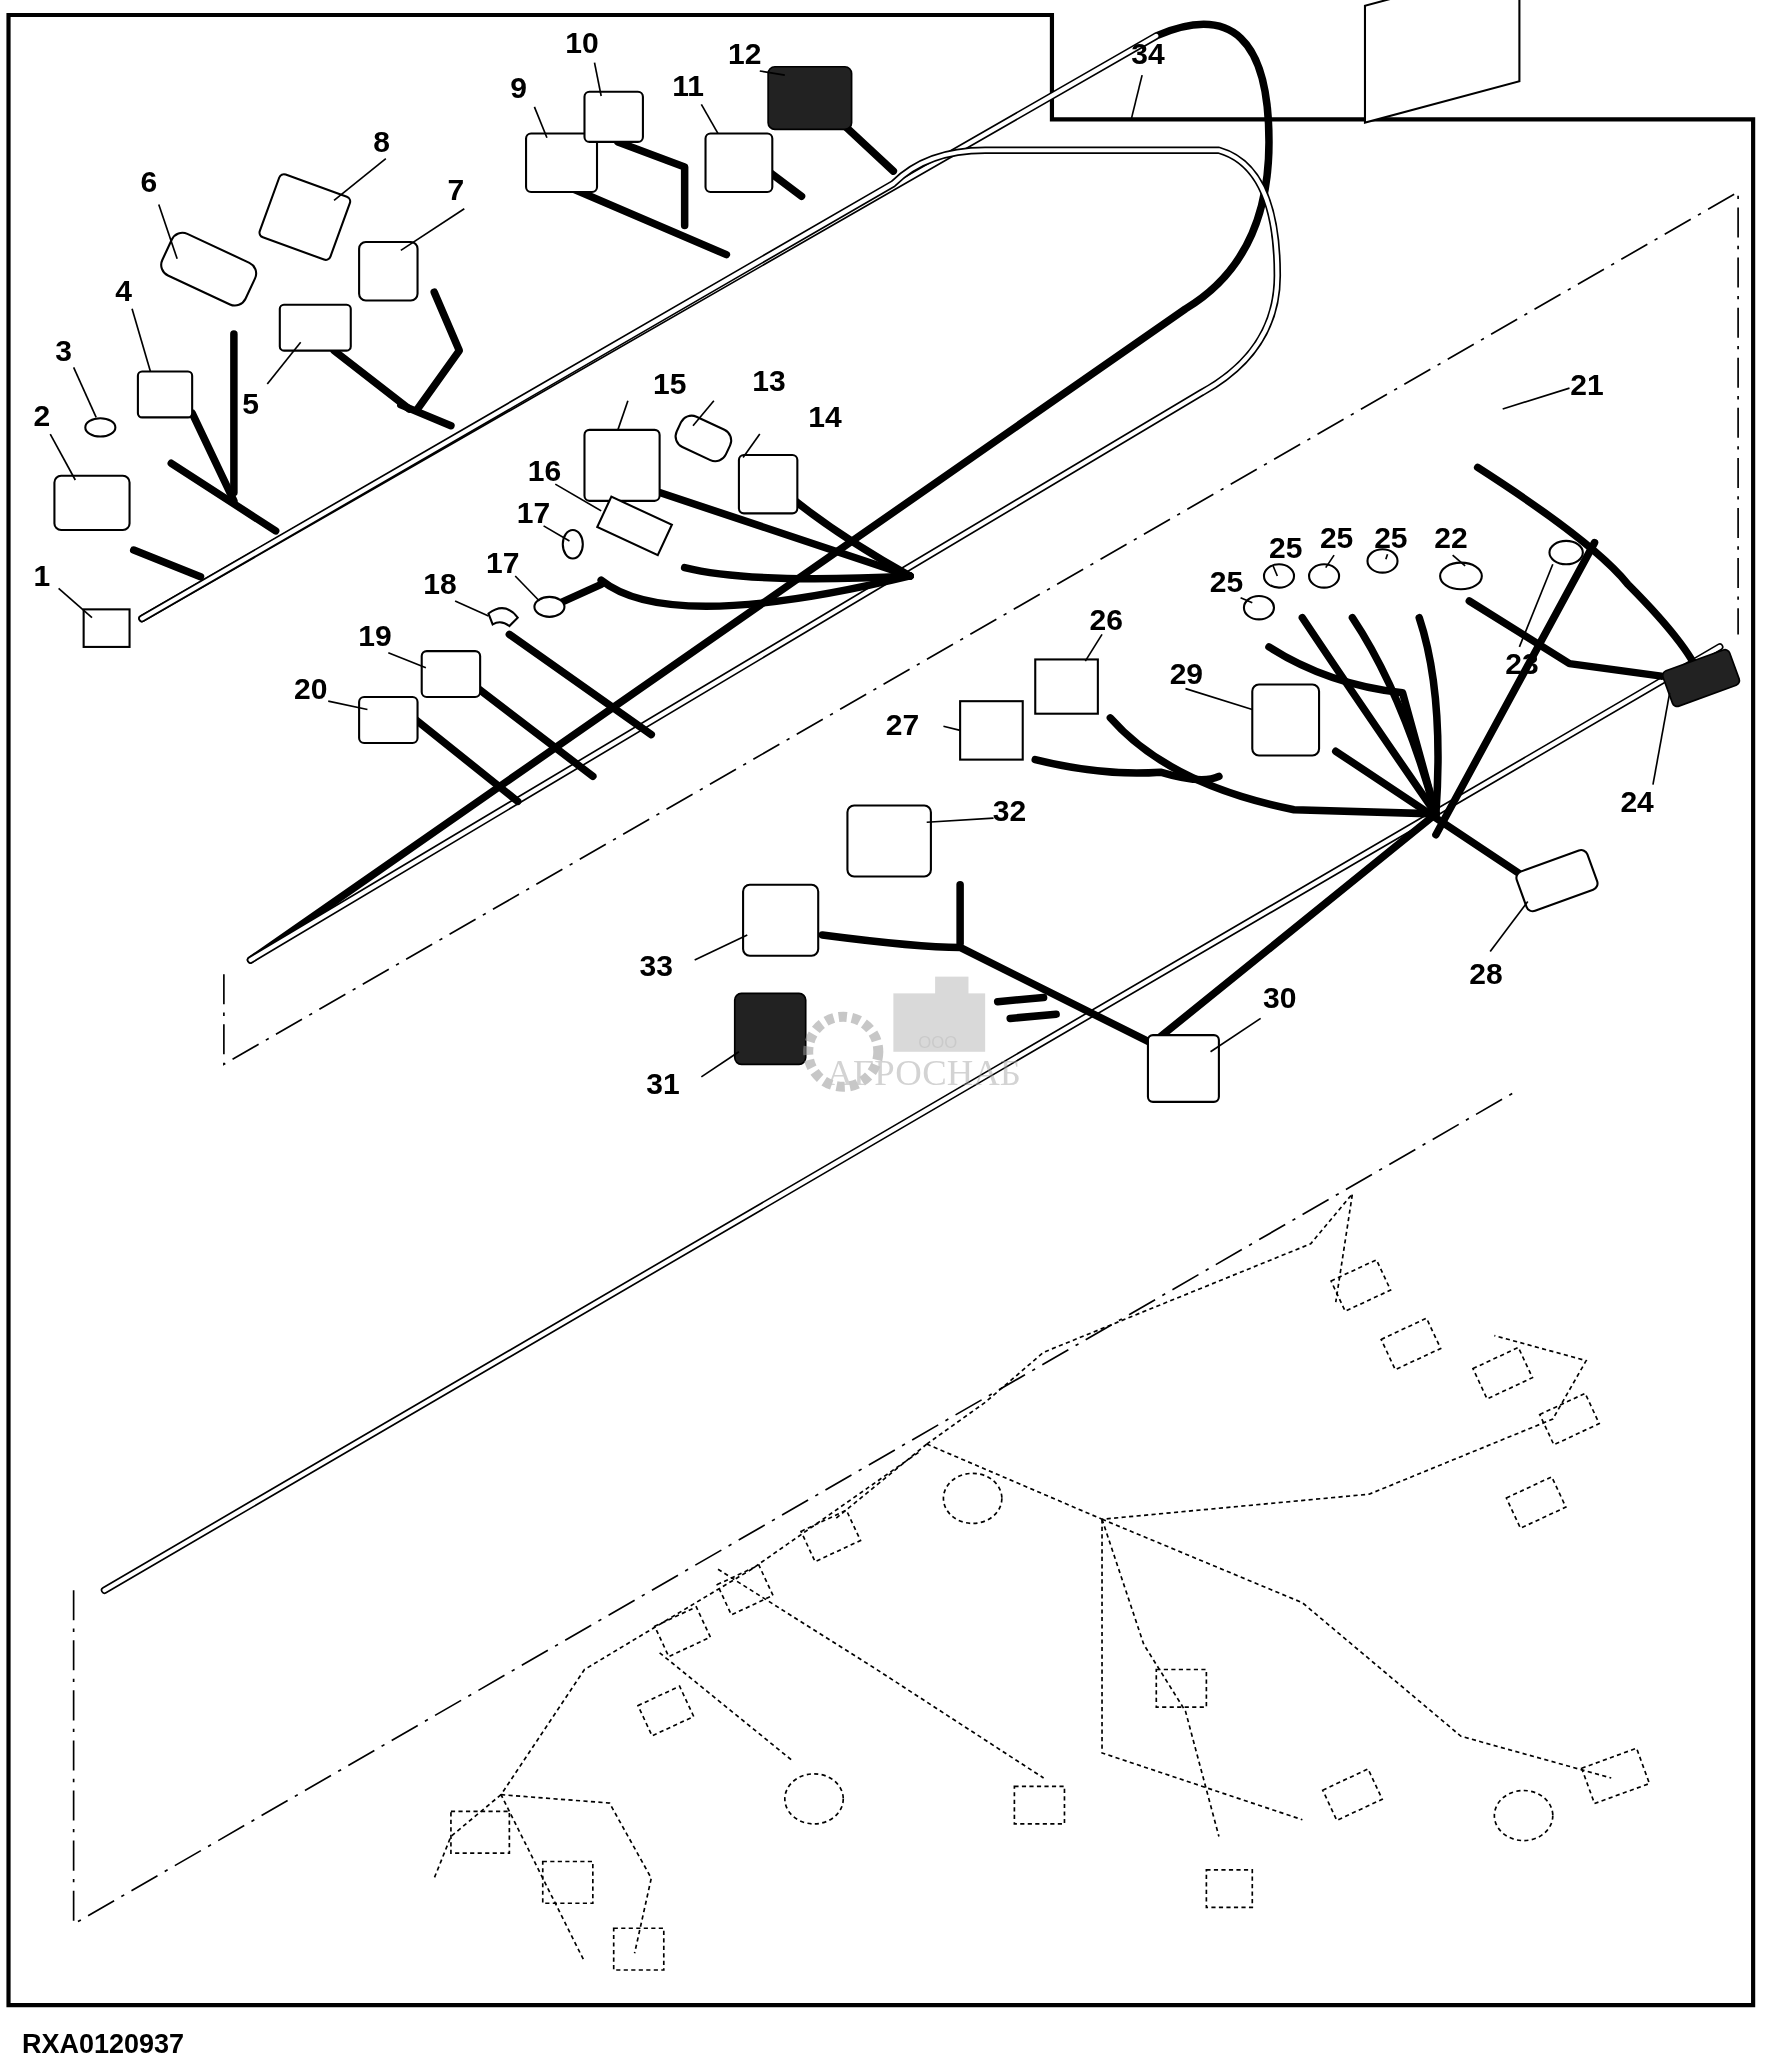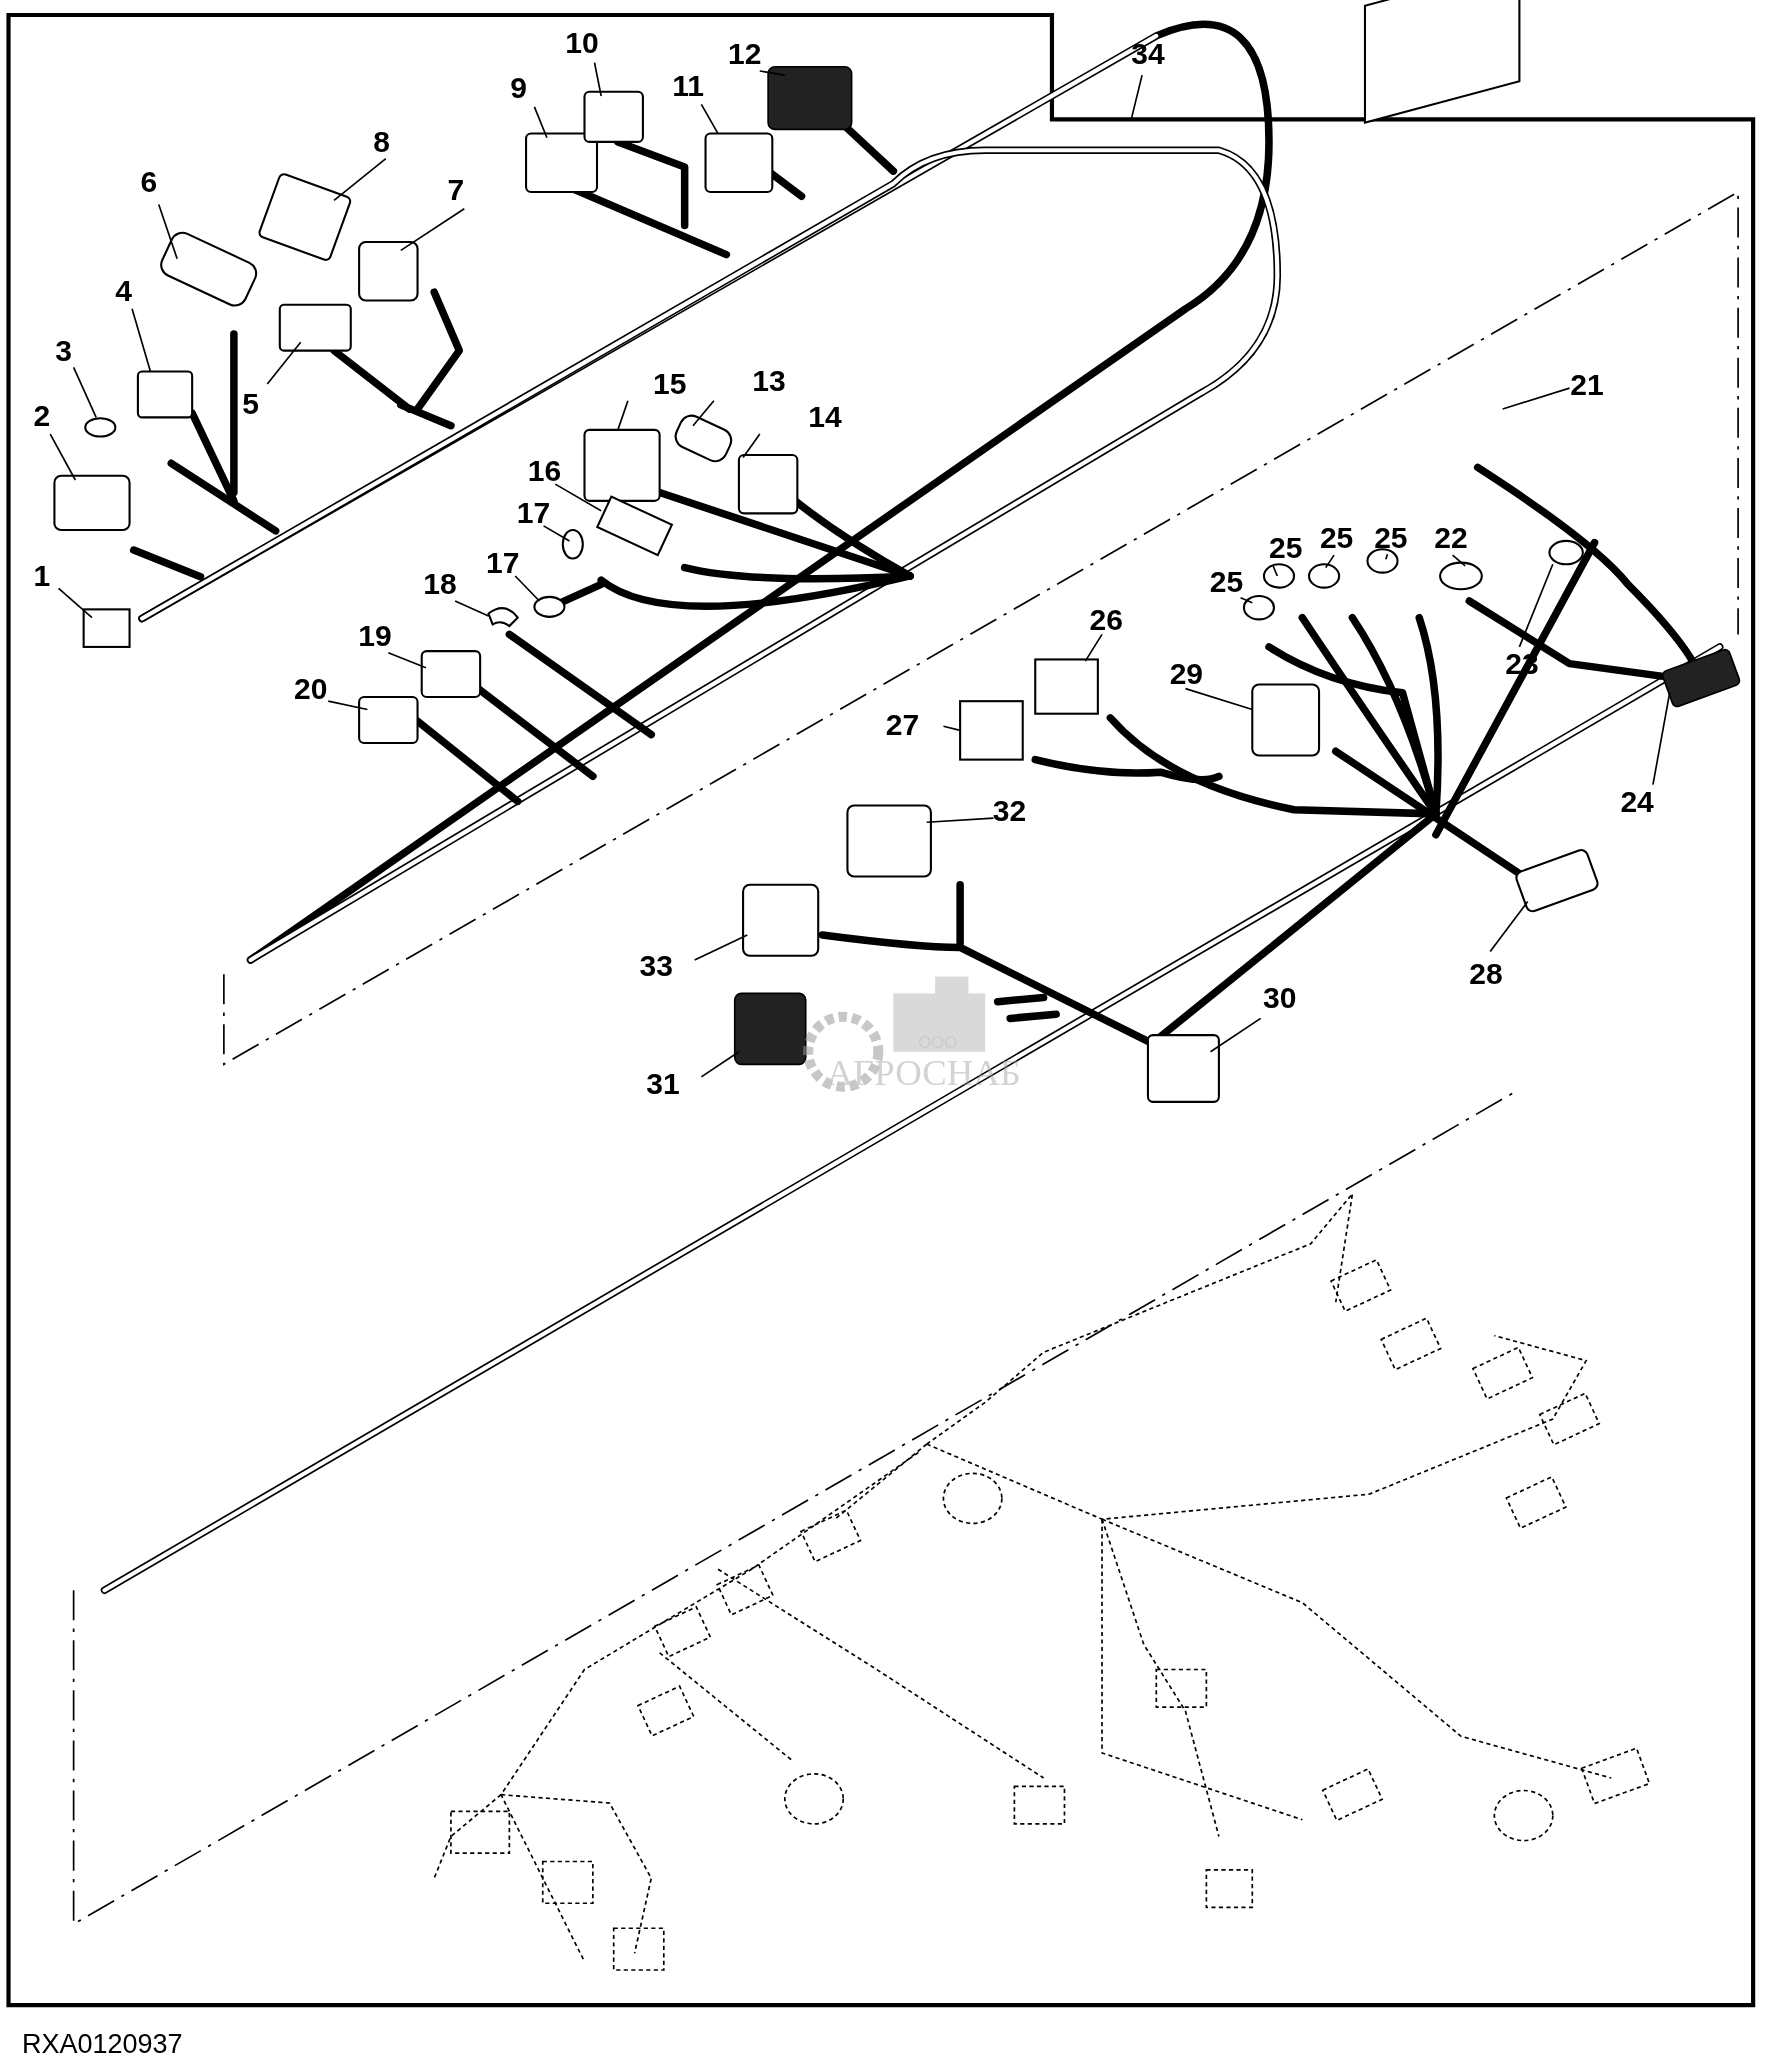--- a/index.html
+++ b/index.html
@@ -7,21 +7,21 @@
   svg#diagram { position:absolute; left:0; top:0; width:1775px; height:2071px; }
   .frame { fill:none; stroke:#000; stroke-width:5; }
   .wire { fill:none; stroke:#000; stroke-width:9; stroke-linecap:round; stroke-linejoin:round; }
   .wire-inner { fill:none; stroke:#fff; stroke-width:5; stroke-linecap:round; stroke-linejoin:round; }
   .dashdot { fill:none; stroke:#000; stroke-width:2; stroke-dasharray:36 10 4 10; }
   .ghost { fill:none; stroke:#000; stroke-width:2; stroke-dasharray:5 4; }
   .leader { stroke:#000; stroke-width:2; fill:none; }
   .conn { fill:#fff; stroke:#000; stroke-width:2.5; }
   .conn-dark { fill:#222; stroke:#000; stroke-width:2; }
   .callout { font-family:"Liberation Sans", sans-serif; font-weight:bold; font-size:36px; fill:#000; }
-  .figure-id { position:absolute; left:22px; top:2029px; font-family:"Liberation Sans", sans-serif; font-weight:normal; font-size:27px; color:#000; }
+  .figure-id { position:absolute; left:22px; top:2029px; font-family:"Liberation Sans", sans-serif; font-weight:bold; font-size:27px; color:#000; }
   .watermark-text { font-family:"Liberation Serif", serif; font-size:44px; fill:#9a9a9a; opacity:0.8; }
   .watermark-ooo { font-family:"Liberation Sans", sans-serif; font-size:20px; fill:#9a9a9a; opacity:0.8; }
 </style>
 </head>
 <body>
 
 <svg id="diagram" viewBox="0 0 2126 2481">
 
   <path class="frame" d="M10 2402 L10 18 L1260 18 L1260 143 L2100 143 L2100 2402 Z"></path>
 

